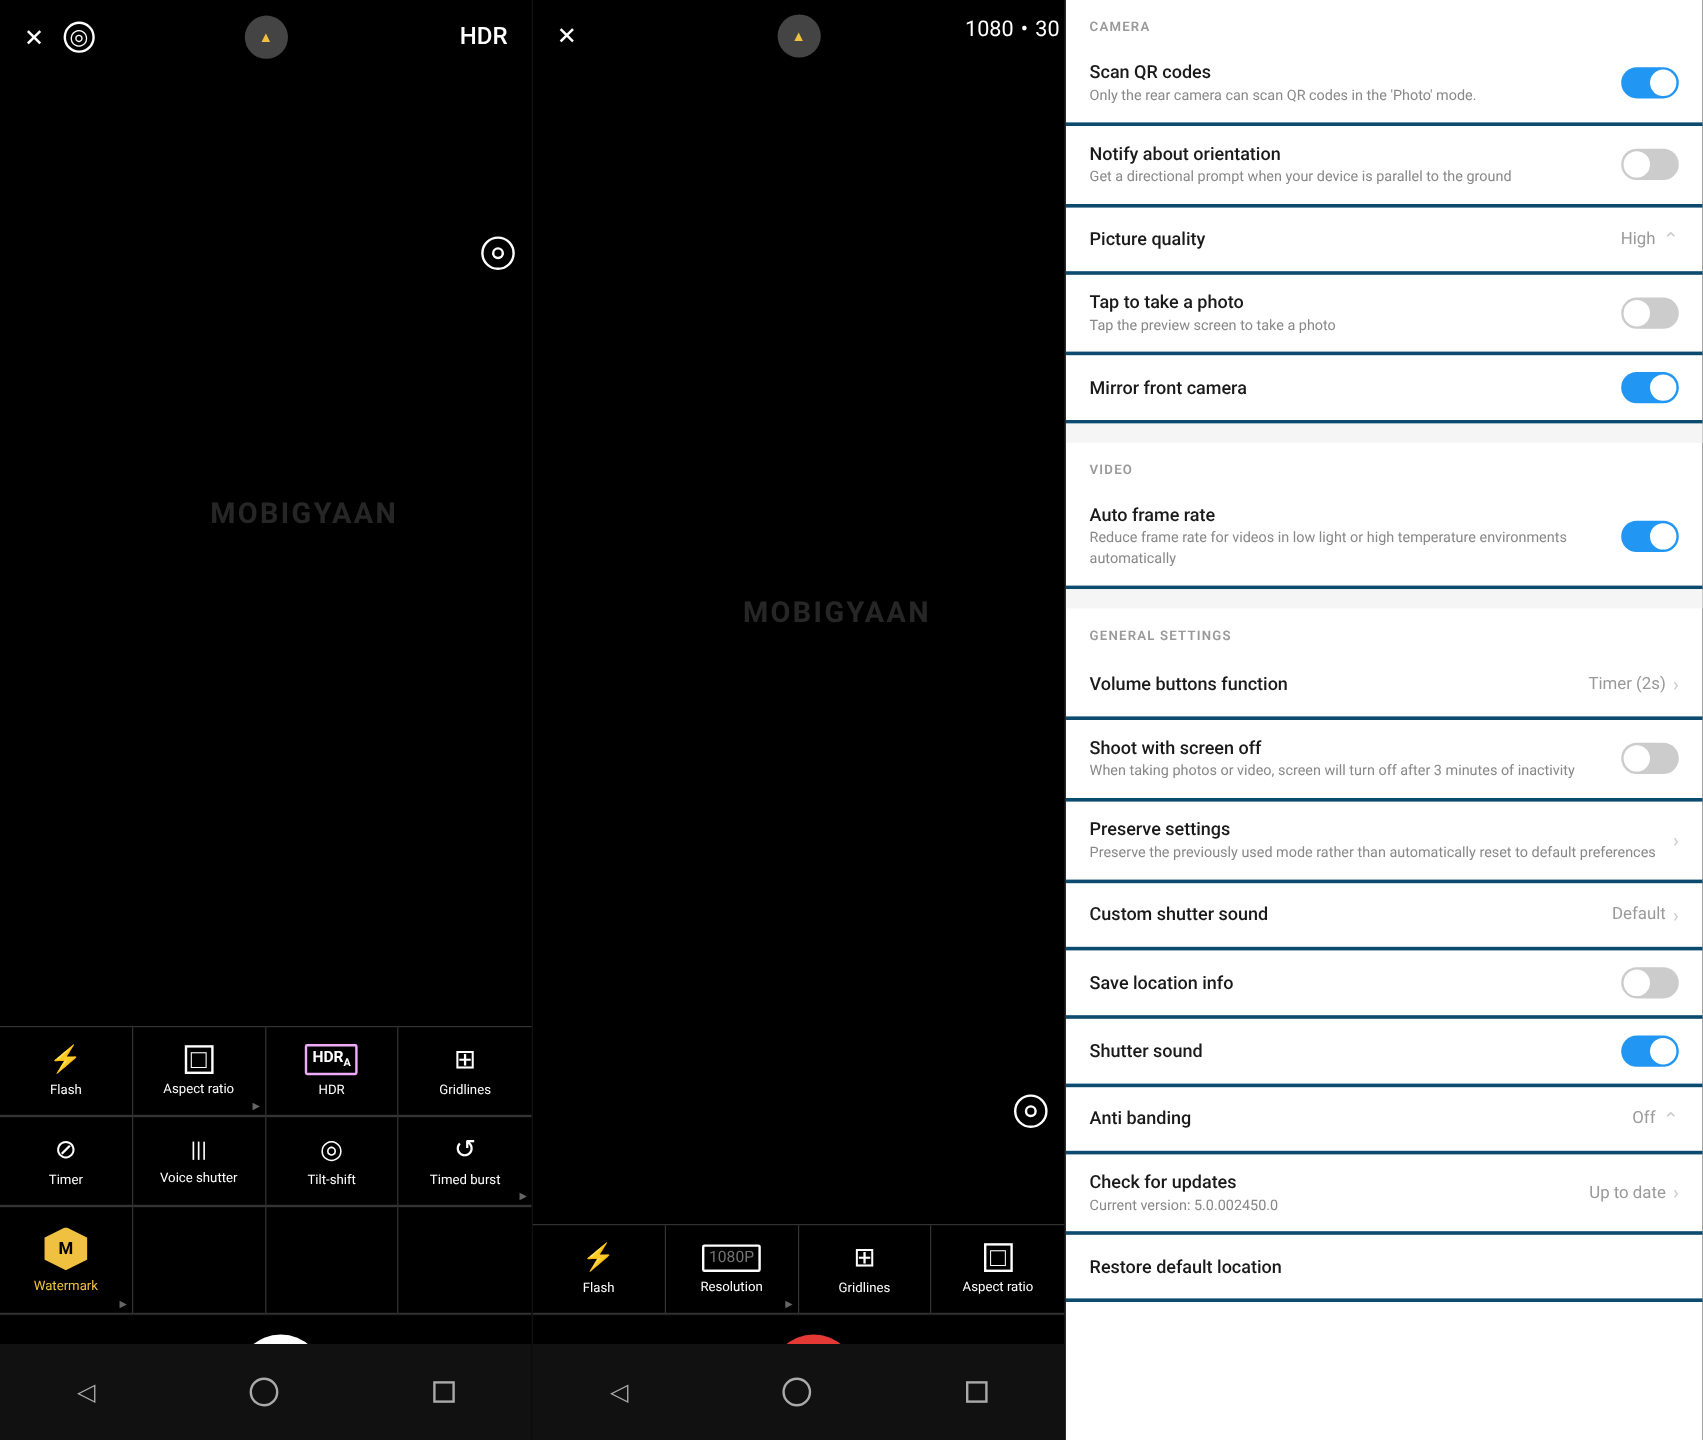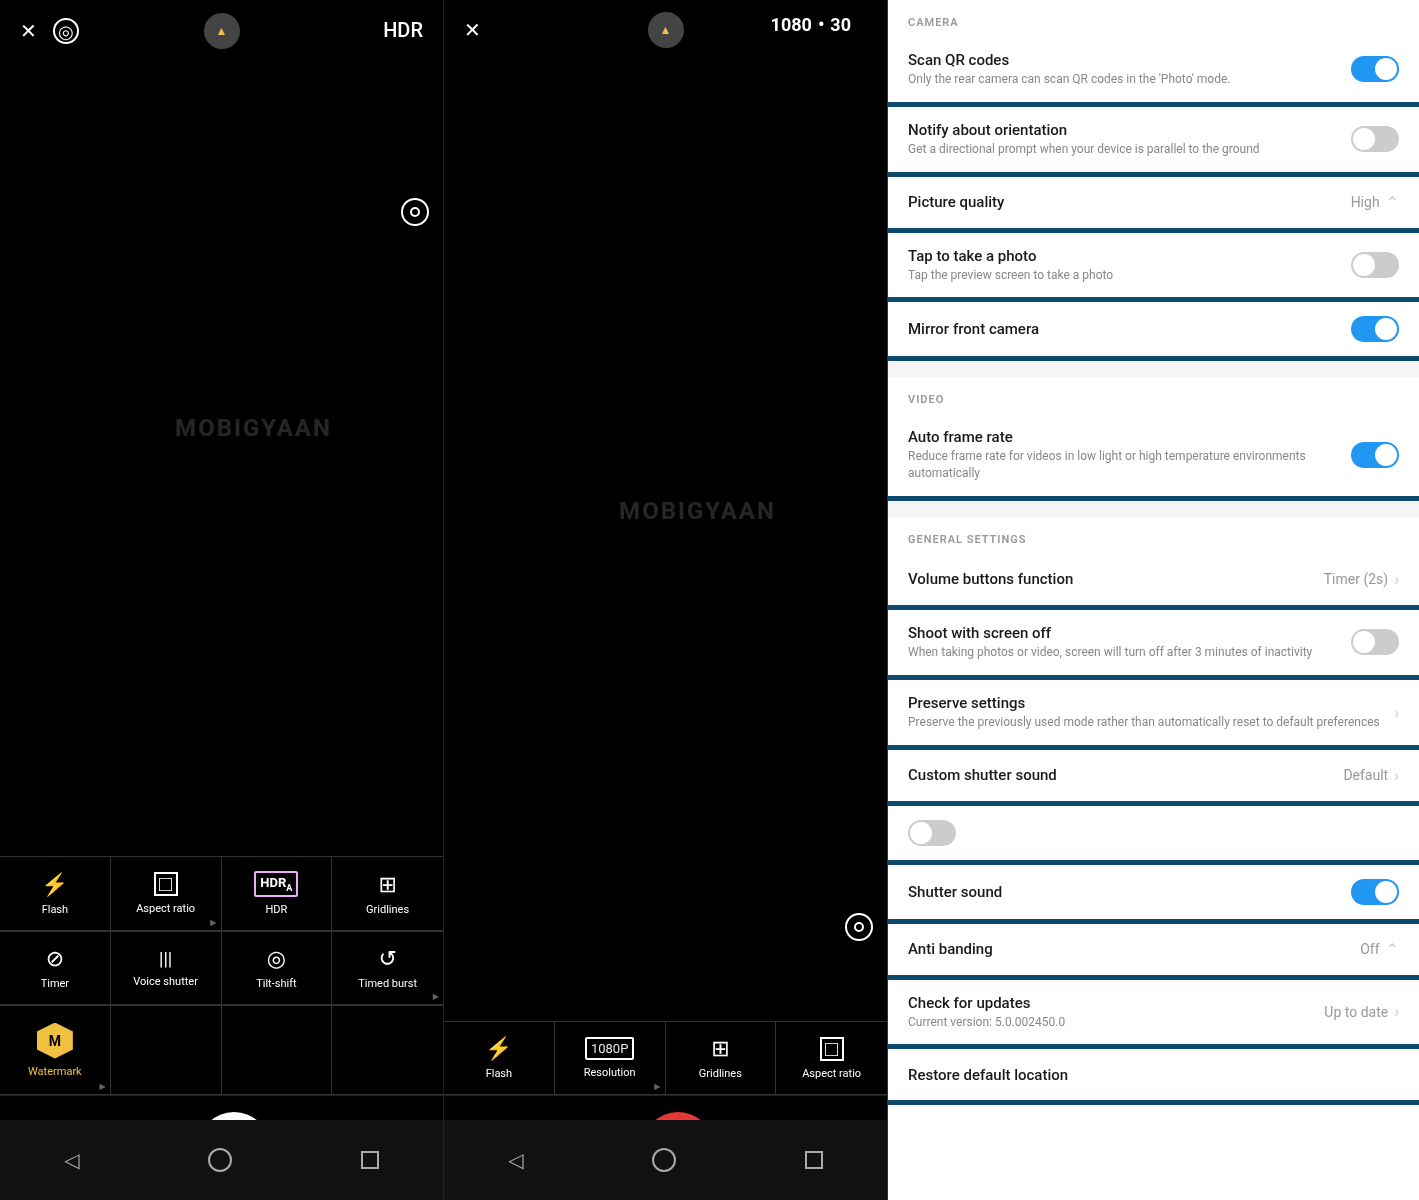--- a/index.html
+++ b/index.html
@@ -167,21 +167,21 @@
       padding: 16px 20px 8px;
       font-size: 11px;
       font-weight: 600;
       color: #999;
       letter-spacing: 1px;
       text-transform: uppercase;
     }
 
     .settings-item {
       padding: 14px 20px;
-      border-bottom: 5px solid #0c4a6e;
+      border-bottom: 3px solid #0c4a6e;
       display: flex;
       align-items: center;
       justify-content: space-between;
       cursor: pointer;
       min-height: 56px;
     }
 
     .settings-item-left {
       flex: 1;
     }
@@ -393,21 +393,21 @@
 
 <div class="middle-panel">
 
   <div class="camera-topbar">
     <div class="topbar-left">
       <span style="color:#fff;font-size:20px;">✕</span>
     </div>
     <div class="topbar-center">
       <div class="chevron-btn"></div>
     </div>
-    <div style="position:absolute;right:36px;top:14px;display:flex;align-items:flex-end;gap:6px;font-weight:bold;">
+    <div style="position:absolute;right:4px;top:14px;display:flex;align-items:flex-end;gap:6px;">
       <span style="color:#fff;font-size:18px;">1080</span>
       <span style="color:#fff;font-size:18px;">•</span>
       <span style="color:#fff;font-size:18px;">30</span>
     </div>
   </div>
 
   <div style="flex:1;background:#000;position:relative;">
     <div class="mobigyaan-watermark">MOBIGYAAN</div>
 
     <div style="position:absolute;bottom:80px;right:14px;width:28px;height:28px;border:2px solid #fff;border-radius:50%;display:flex;align-items:center;justify-content:center;">
@@ -416,21 +416,21 @@
   </div>
 
   <div style="display:grid;grid-template-columns:repeat(4,1fr);border-top:1px solid #333;background:#000;">
 
     <div class="control-item">
       <span style="color:#fff;font-size:22px;">⚡</span>
       <span class="control-label">Flash</span>
     </div>
 
     <div class="control-item">
-      <span style="color:#e5e5e5;font-size:13px;border:2px solid #fff;padding:2px 4px;border-radius:2px;">1080P</span>
+      <span style="color:#737373;font-size:13px;border:2px solid #fff;padding:2px 4px;border-radius:2px;">1080P</span>
       <span class="control-label">Resolution</span>
       <span class="corner-arrow">▶</span>
     </div>
 
     <div class="control-item">
       <span style="color:#fff;font-size:22px;">⊞</span>
       <span class="control-label">Gridlines</span>
     </div>
 
     <div class="control-item">
@@ -545,20 +545,23 @@
     <div class="settings-item-left">
       <div class="settings-item-title">Custom shutter sound</div>
     </div>
     <div class="settings-item-right">
       <span class="value-text">Default</span>
       <span class="chevron-right">›</span>
     </div>
   </div>
 
   <div class="settings-item">
+    <div class="settings-item-left">
+      <div class="settings-item-title">Save location info</div>
+    </div>
     <div class="toggle off"></div>
   </div>
 
   <div class="settings-item">
     <div class="settings-item-left">
       <div class="settings-item-title">Shutter sound</div>
     </div>
     <div class="toggle on"></div>
   </div>
 

